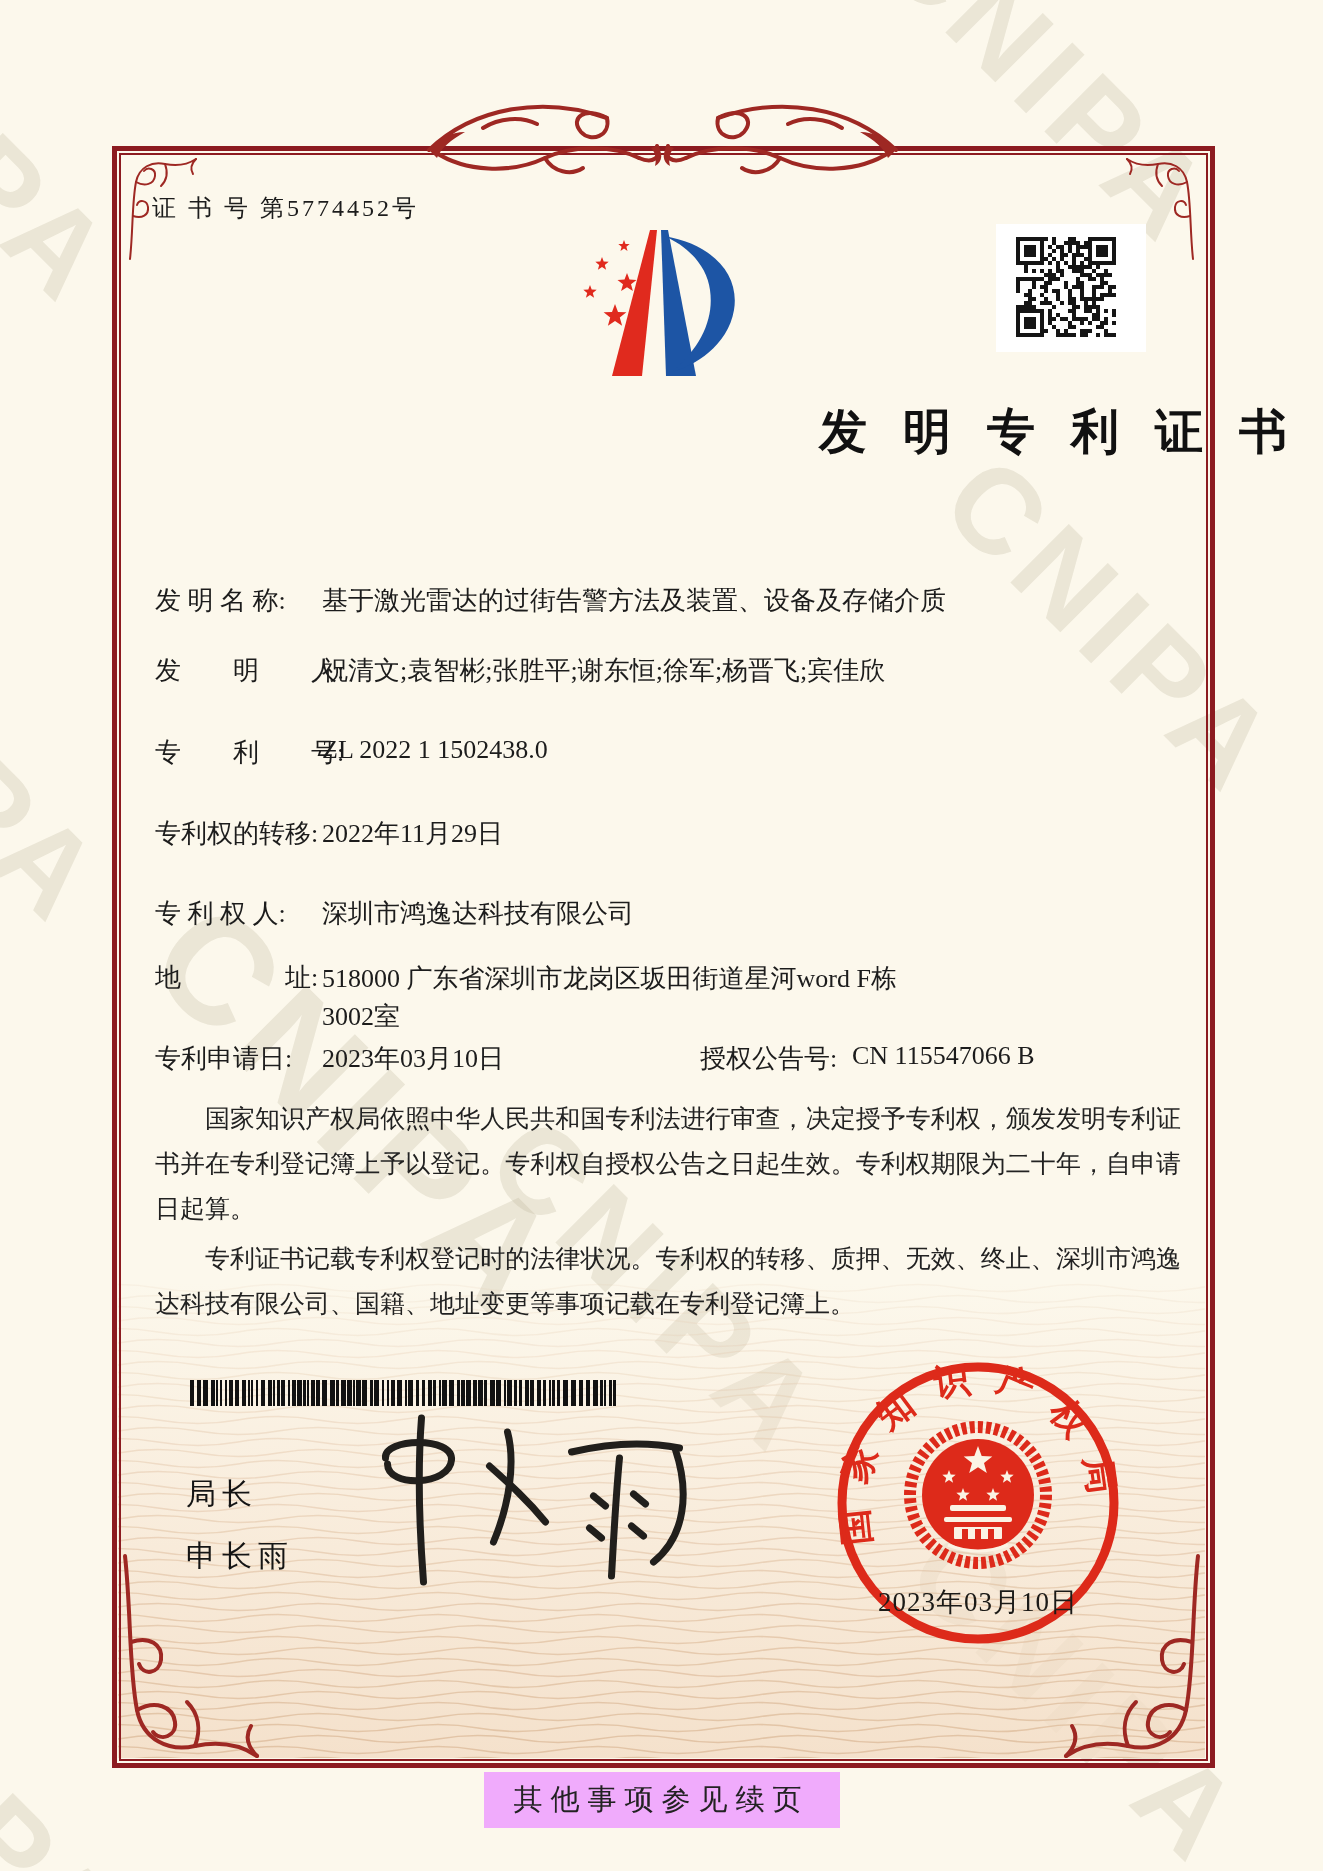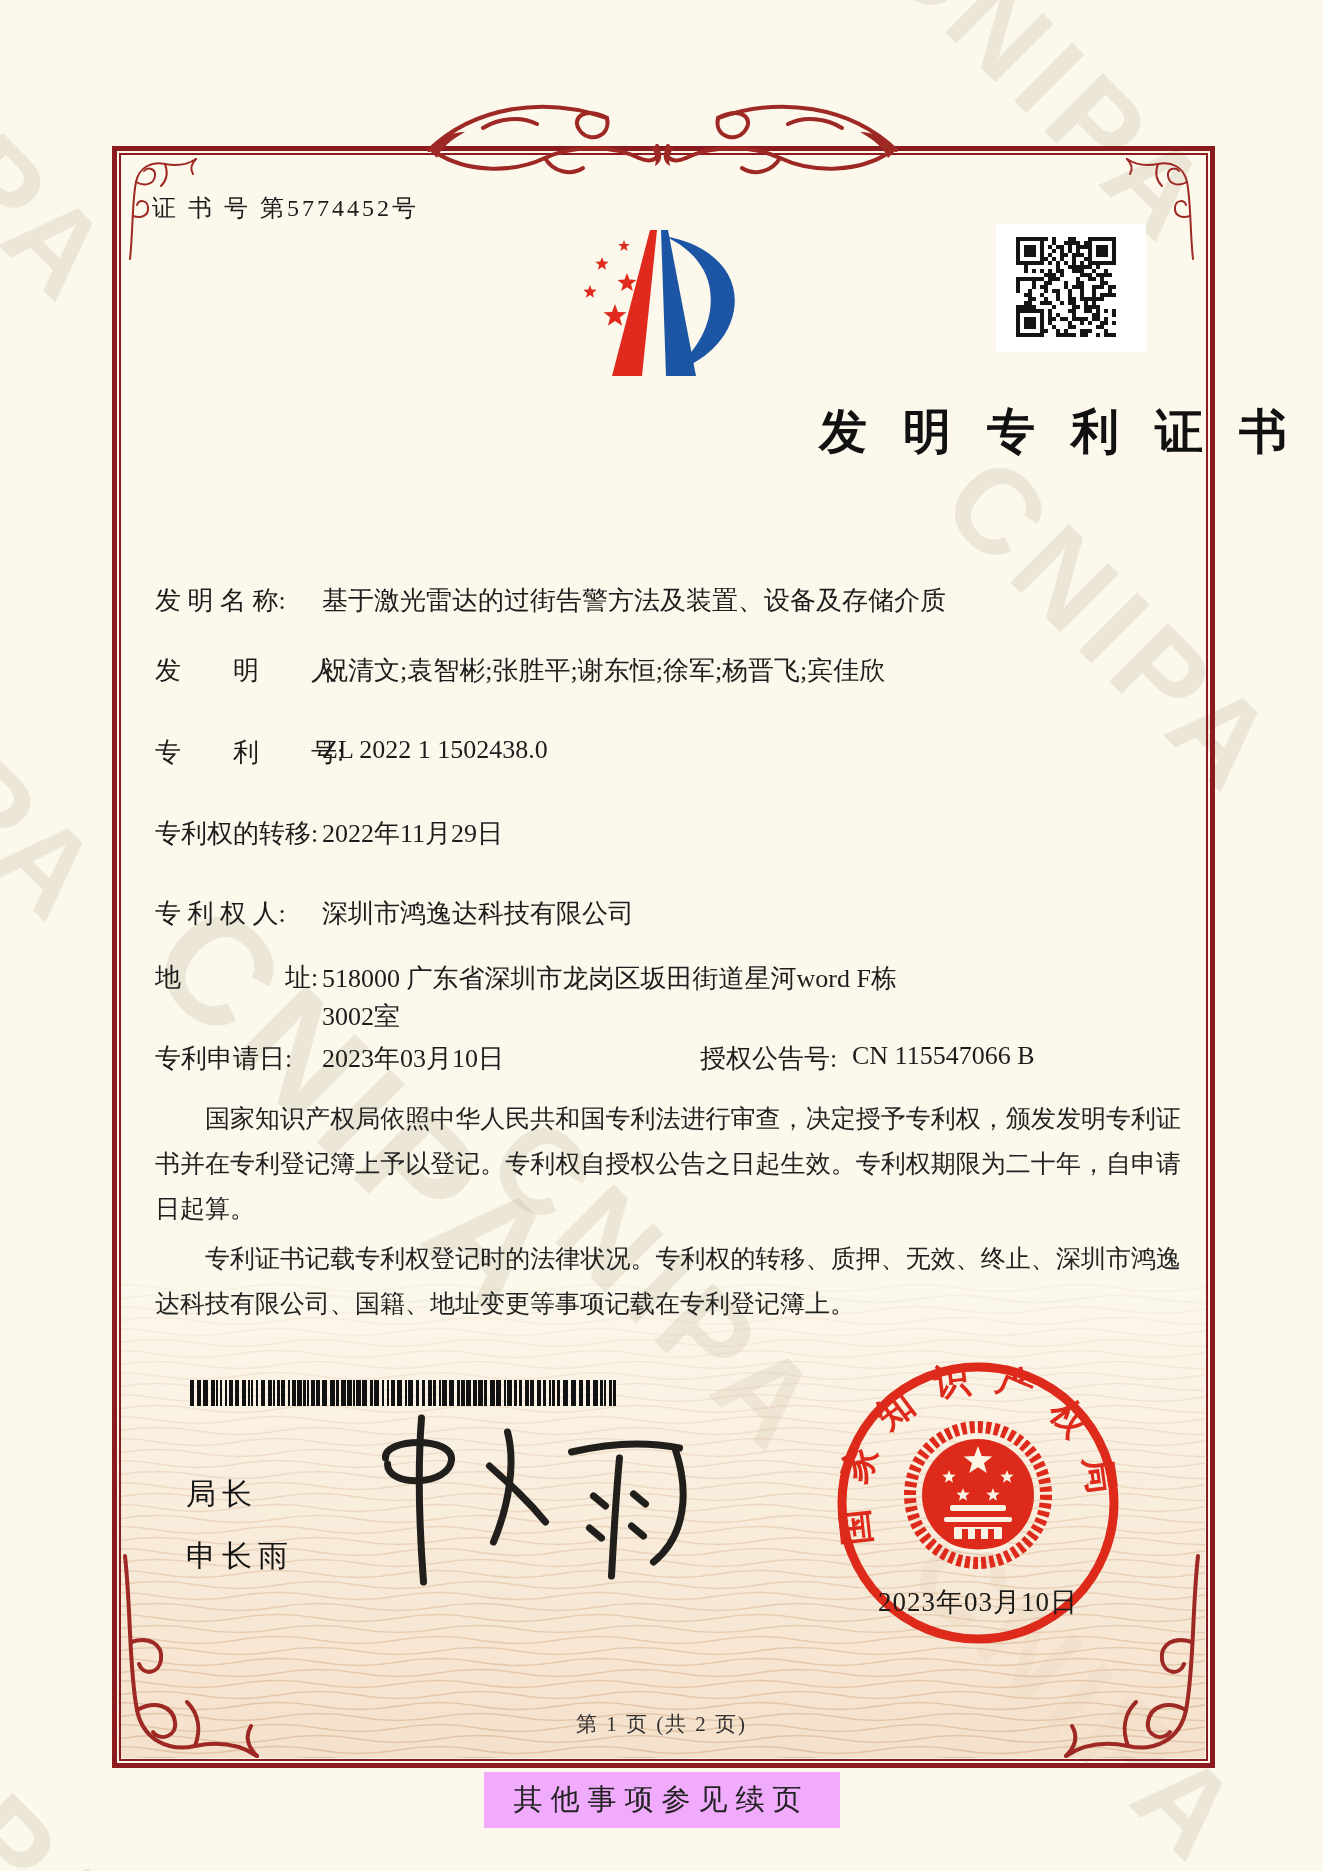--- a/index.html
+++ b/index.html
@@ -640,19 +640,18 @@
         <rect x="114" y="172" width="68" height="5" rx="2" fill="#fbf3e4"></rect>
         <rect x="124" y="182" width="48" height="12" rx="1" fill="#fbf3e4"></rect>
         <rect x="132" y="184" width="6" height="10" fill="#dd2a1a"></rect>
         <rect x="145" y="184" width="6" height="10" fill="#dd2a1a"></rect>
         <rect x="158" y="184" width="6" height="10" fill="#dd2a1a"></rect>
         <path d="M118,200 Q148,212 178,200" fill="none" stroke="#fbf3e4" stroke-width="3"></path>
       </g>
       <text x="148" y="266" text-anchor="middle" font-size="27" fill="#1b1a17" letter-spacing="1" font-family="Liberation Serif, DejaVu Serif, serif">2023年03月10日</text>
     </svg>
 
-    <div class="page-num">第 1 页 (共 2 页)</div>
     <div class="note">
       <span>其他事项参见续页</span>
     </div>
 
   </div>
 </div>
 
 </body></html>

